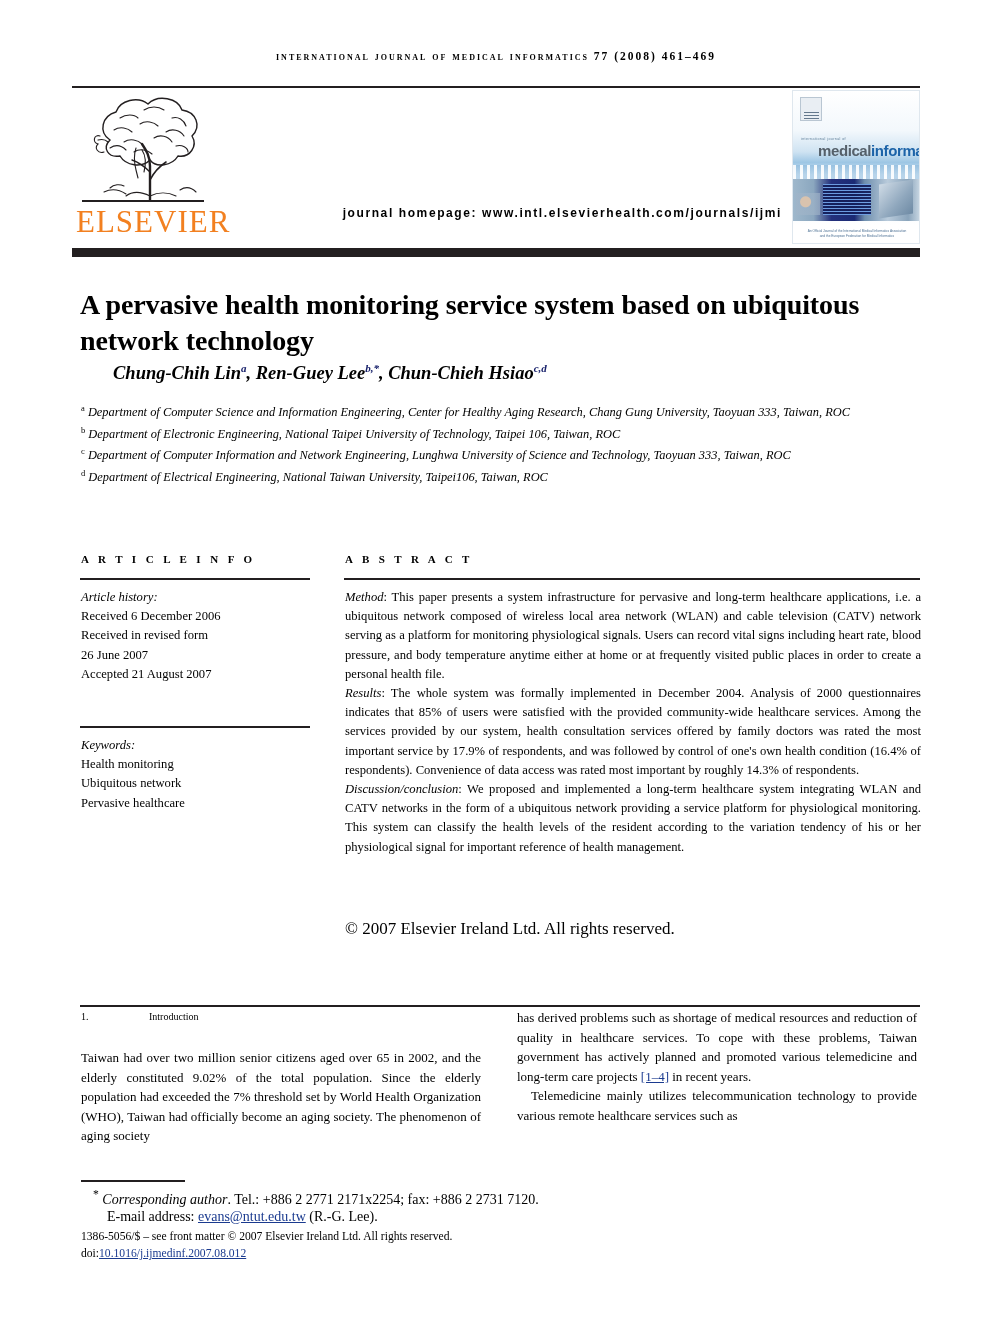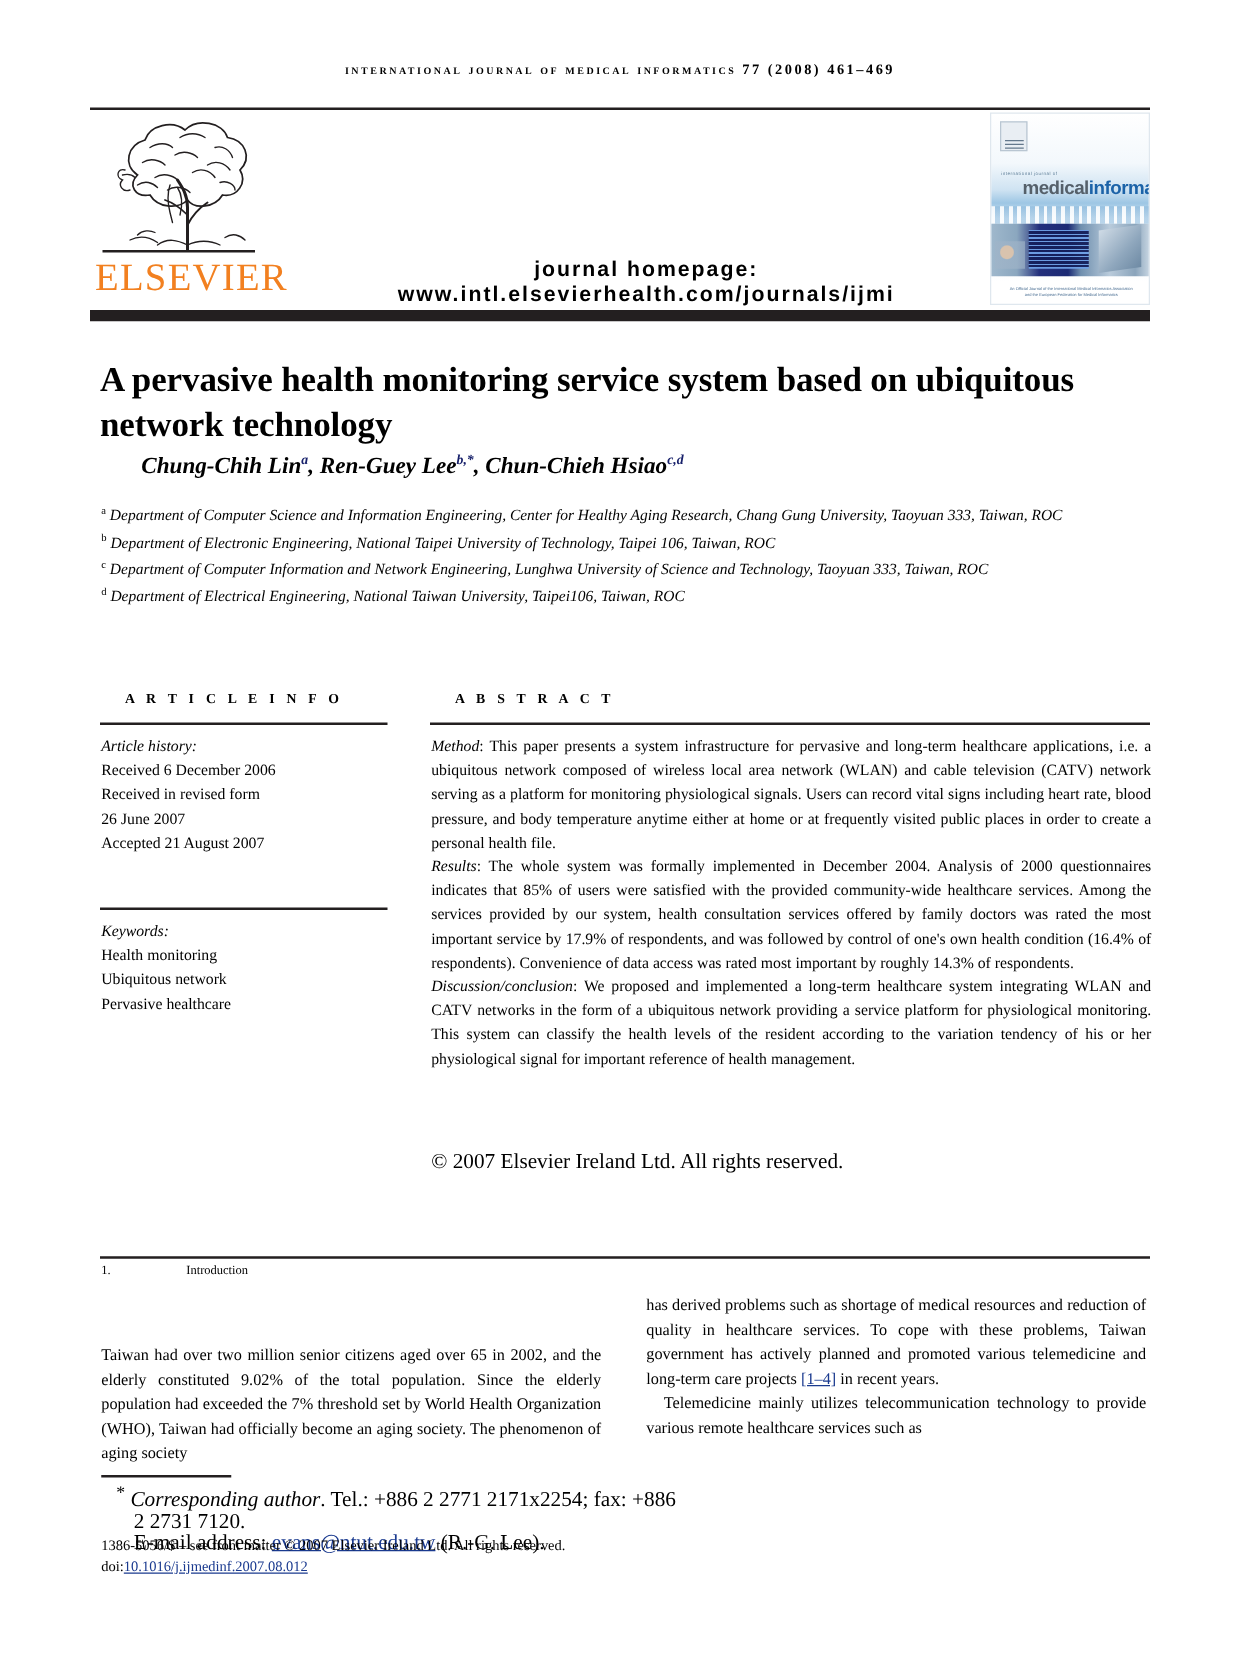--- a/index.html
+++ b/index.html
@@ -84,22 +84,22 @@
     font-size: 31px;
     letter-spacing: 1px;
     color: #f28020;
     line-height: 1;
   }
 
   .homepage {
     position: absolute;
     left: 180px; top: 118px;
     width: 530px;
-    text-align: center;
-    font-size: 17px;
+    text-align: right;
+    font-size: 12px;
     font-weight: bold;
     letter-spacing: 1.6px;
     font-family: "Liberation Sans", sans-serif;
   }
 
   
   .cover {
     position: absolute;
     right: 0px; top: 2px;
     width: 128px; height: 154px;
@@ -208,21 +208,20 @@
   #info-rule-top   { left: 80px; top: 578px; width: 230px; height: 1.5px; }
   #abs-rule-top    { left: 344px; top: 578px; width: 576px; height: 2.2px; }
   #info-rule-mid   { left: 80px; top: 726px; width: 230px; height: 1.5px; }
 
   .sec-head {
     position: absolute;
     font-size: 11px;
     font-weight: bold;
     letter-spacing: 3.4px;
     font-family: "Liberation Serif", serif;
-    margin-left: 19px;
   }
   #article-info-head { left: 81px; top: 553px; }
   #abstract-head     { left: 345px; top: 553px; }
 
   .info-block {
     position: absolute;
     left: 81px;
     width: 240px;
     font-size: 12.6px;
     line-height: 19.2px;
@@ -259,35 +258,34 @@
     font-weight: normal;
   }
   .sec-title .num { display: inline-block; width: 68px; }
 
   .col {
     position: absolute;
     width: 400px;
     font-size: 13px;
     line-height: 19.6px;
     text-align: justify;
-    margin-top: 26px;
   }
   #col-left  { left: 81px;  top: 1048px; }
   #col-right { left: 517px; top: 1008px; }
   .col p { margin: 0; }
   .col p.indent { text-indent: 14px; }
   .cite { color: #1a3a8f; }
 
   
   #foot-rule { left: 81px; top: 1180px; width: 104px; height: 1.5px; }
   .footnote {
     position: absolute;
     left: 81px; top: 1186px;
     width: 460px;
-    font-size: 17px;
+    font-size: 14px;
     line-height: 17px;
   }
   .footnote .corr { font-style: italic; }
   .footnote .hang { display: block; padding-left: 26px; text-indent: -14px; }
   .link { color: #1a3a8f; }
   .frontmatter {
     position: absolute;
     left: 81px; top: 1228px;
     width: 540px;
     font-size: 11.6px;

